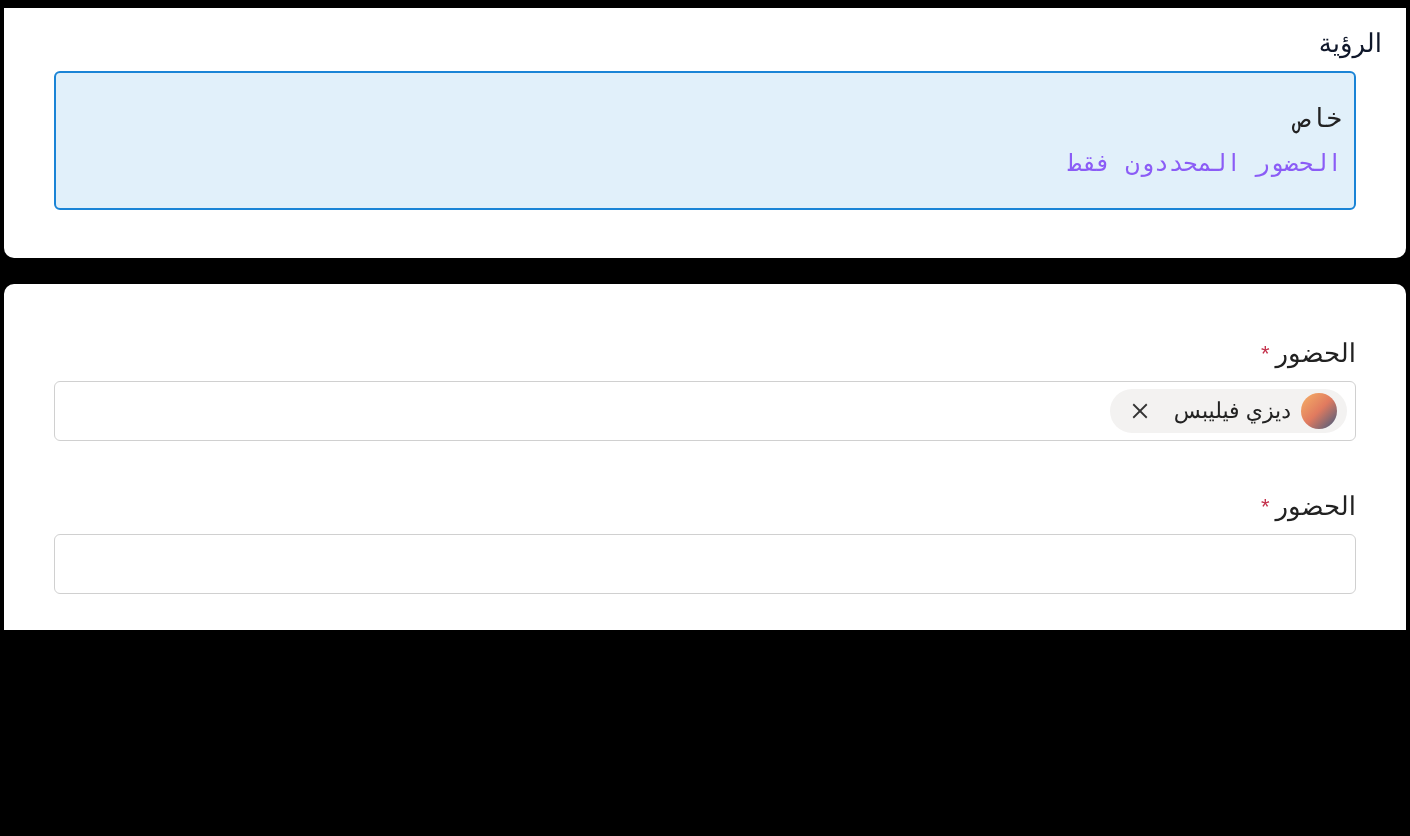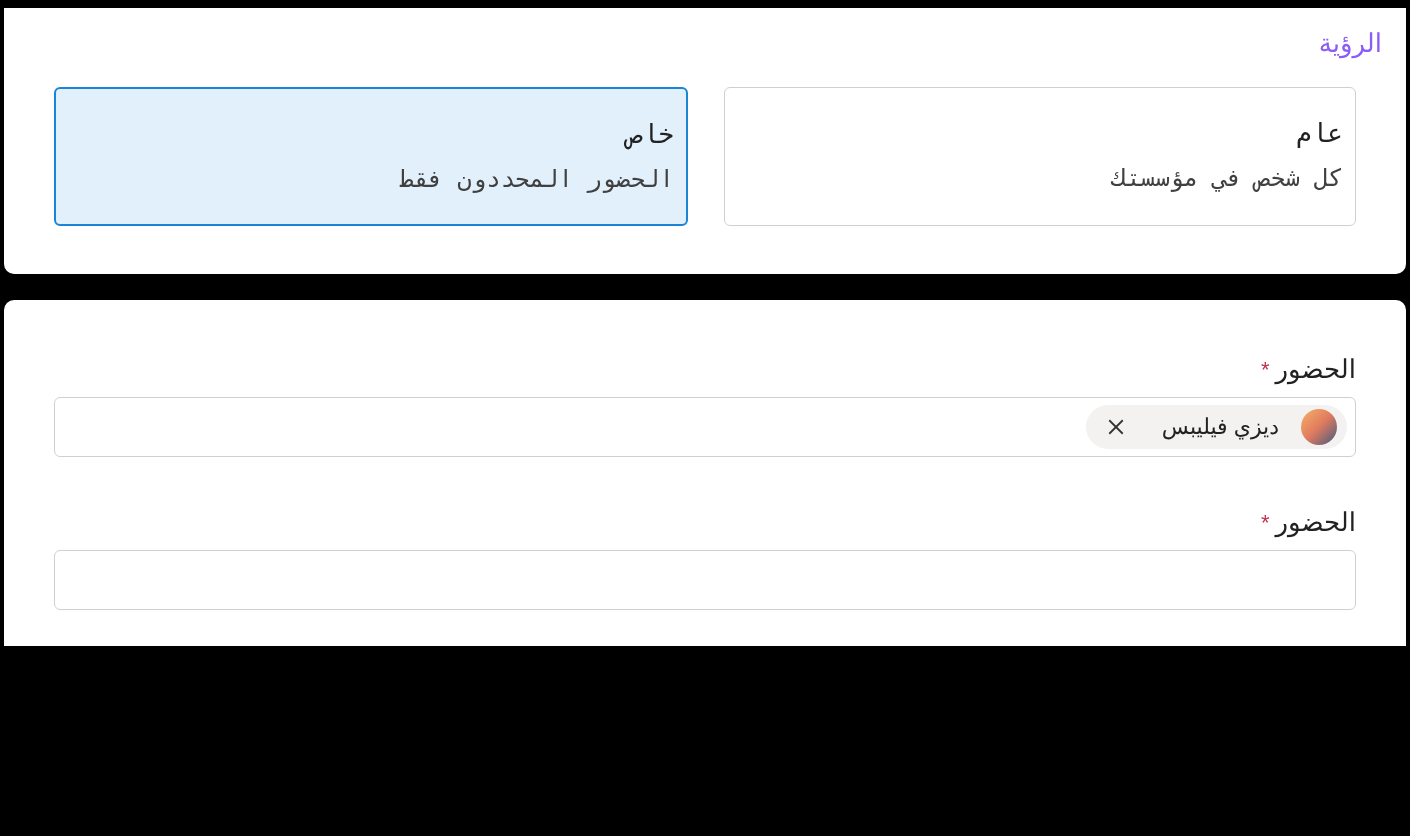--- a/index.html
+++ b/index.html
@@ -26,22 +26,22 @@
       border-radius: 0 0 10px 10px;
     }
     .panel-bottom {
       margin: 26px 4px 0 4px;
       padding-top: 54px;
       padding-bottom: 36px;
       border-radius: 10px 10px 0 0;
     }
     .section-label {
       font-size: 26px;
-      color: #8b5cf6;
-      margin-bottom: 28px;
+      color: #0f172a;
+      margin-bottom: 12px;
       padding-right: 0;
     }
     .visibility-row {
       display: flex;
       gap: 36px;
       padding: 0 26px;
     }
     .visibility-option {
       flex: 1;
       border: 1px solid #d0d0d0;
@@ -55,21 +55,21 @@
       border: 2px solid #1a84d6;
       background: #e1f0fa;
     }
     .option-title {
       font-size: 26px;
       color: #222;
       margin-bottom: 14px;
     }
     .option-desc {
       font-size: 24px;
-      color: #404040;
+      color: #8b5cf6;
     }
     .field-block {
       margin-bottom: 50px;
       padding: 0 26px;
     }
     .field-label {
       font-size: 26px;
       color: #222;
       margin-bottom: 12px;
       display: flex;
@@ -90,21 +90,20 @@
       display: flex;
       align-items: center;
       gap: 8px;
     }
     .chip {
       display: inline-flex;
       align-items: center;
       background: #f3f2f1;
       border-radius: 22px;
       padding: 4px 10px 4px 6px;
-      gap: 12px;
       height: 44px;
     }
     .avatar {
       width: 36px;
       height: 36px;
       border-radius: 50%;
       background: linear-gradient(135deg, #f7b267, #e07a5f, #3d5a80);
       flex-shrink: 0;
     }
     .chip-name {
@@ -126,24 +125,20 @@
       width: 18px;
       height: 18px;
     }
   </style>
 </head>
 <body>
 
 <div class="panel panel-top">
   <div class="section-label">الرؤية</div>
   <div class="visibility-row">
-    <div class="visibility-option">
-      <div class="option-title">عام</div>
-      <div class="option-desc">كل شخص في مؤسستك</div>
-    </div>
     <div class="visibility-option selected">
       <div class="option-title">خاص</div>
       <div class="option-desc">الحضور المحددون فقط</div>
     </div>
   </div>
 </div>
 
 <div class="panel panel-bottom">
 
   <div class="field-block">

